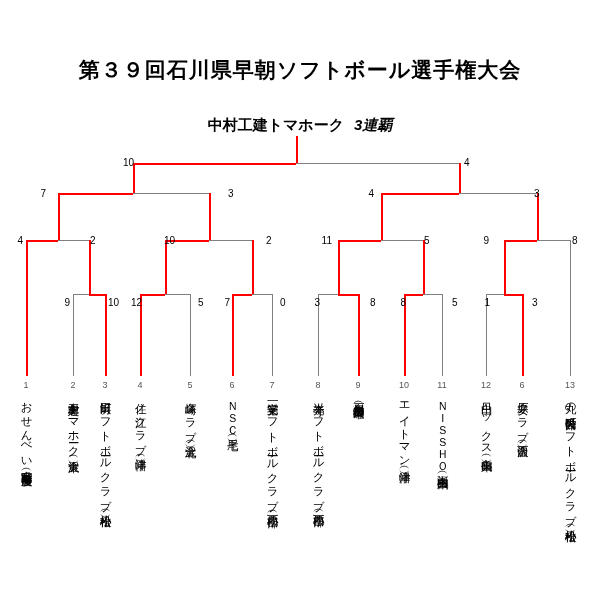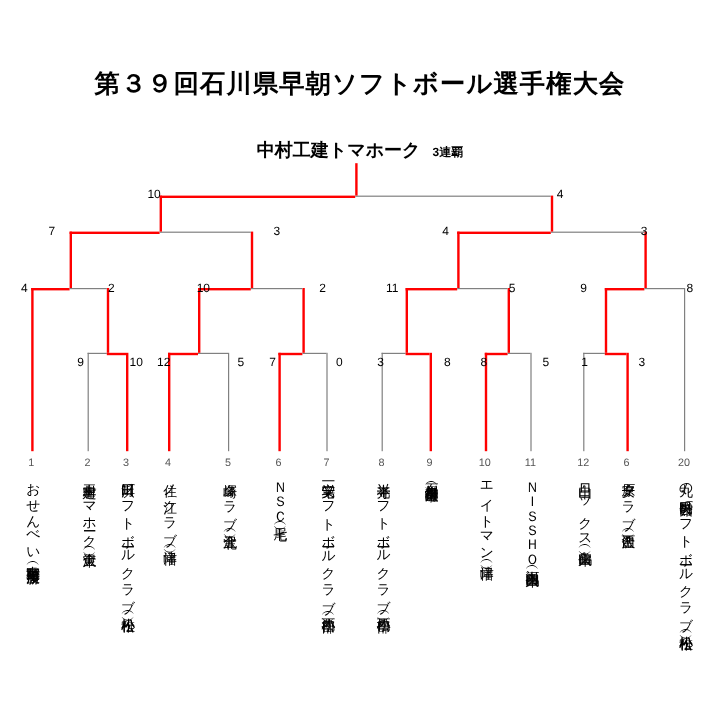--- a/index.html
+++ b/index.html
@@ -11,21 +11,21 @@
   #stage{position:relative;width:600px;height:594px;margin-top:36px;}
 
   .title{
     position:absolute;left:0;top:20px;width:600px;text-align:center;
     font-size:21px;font-weight:bold;letter-spacing:1px;color:#000;
   }
   .champion{
     position:absolute;left:0;top:80px;width:600px;text-align:center;
     font-size:15px;font-weight:bold;color:#000;
   }
-  .champion .streak{font-size:10px;font-weight:bold;margin-left:10px;}
+  .champion .streak{font-size:15px;font-weight:bold;margin-left:10px;font-style:italic;}
 
   
   .hline{position:absolute;height:0;border-top:1.6px solid #808080;}
   .vline{position:absolute;width:0;border-left:1.6px solid #808080;}
   .hline.win{border-top-color:#ff0000;border-top-width:2.2px;}
   .vline.win{border-left-color:#ff0000;border-left-width:2.2px;}
 
   .score{
     position:absolute;font-size:10px;color:#000;line-height:1;
     white-space:nowrap;
@@ -163,17 +163,17 @@
       <div class="seedno" style="left: 348px; top: 345px;">9</div>
       <div class="teamname" style="left: 351px;">石川屋本舗（金沢日曜）</div>
       <div class="seedno" style="left: 394px; top: 345px;">10</div>
       <div class="teamname" style="left: 397px;">エイトマン（津幡）</div>
       <div class="seedno" style="left: 432px; top: 345px;">11</div>
       <div class="teamname" style="left: 435px;">ＮＩＳＳＨＯ河内（白山鶴来）</div>
       <div class="seedno" style="left: 476px; top: 345px;">12</div>
       <div class="teamname" style="left: 479px;">白山ロックス（白山鶴来）</div>
       <div class="seedno" style="left: 512px; top: 345px;">6</div>
       <div class="teamname" style="left: 515px;">安原クラブ（金沢西）</div>
-      <div class="seedno" style="left: 560px; top: 345px;">20</div>
+      <div class="seedno" style="left: 560px; top: 345px;">13</div>
       <div class="teamname" style="left: 563px;">丸の内町公民館ソフトボールクラブ（小松稚松）</div>
     </div>
 
 </div>
 
 </body></html>

